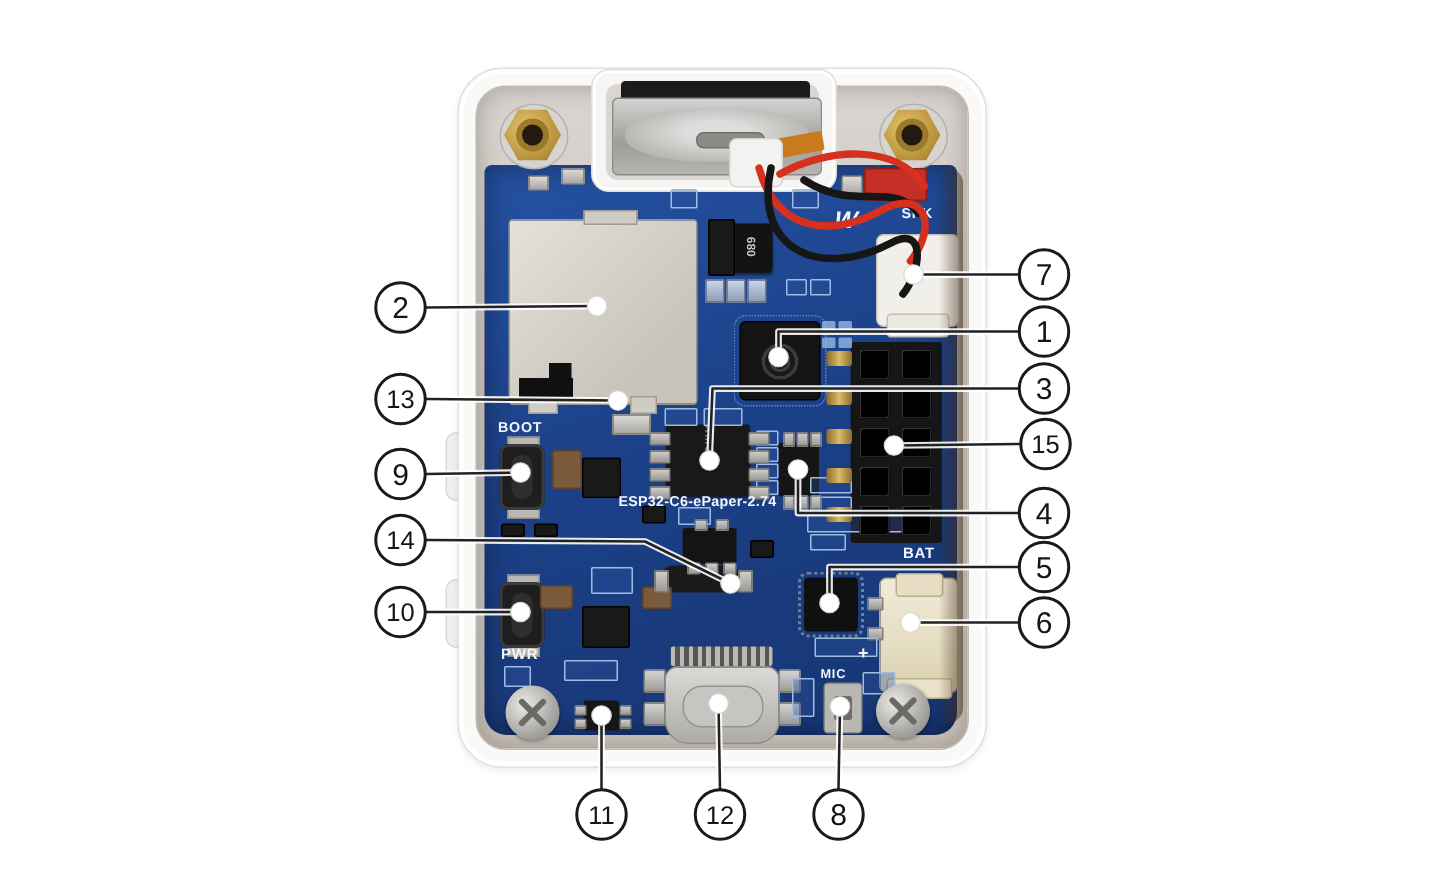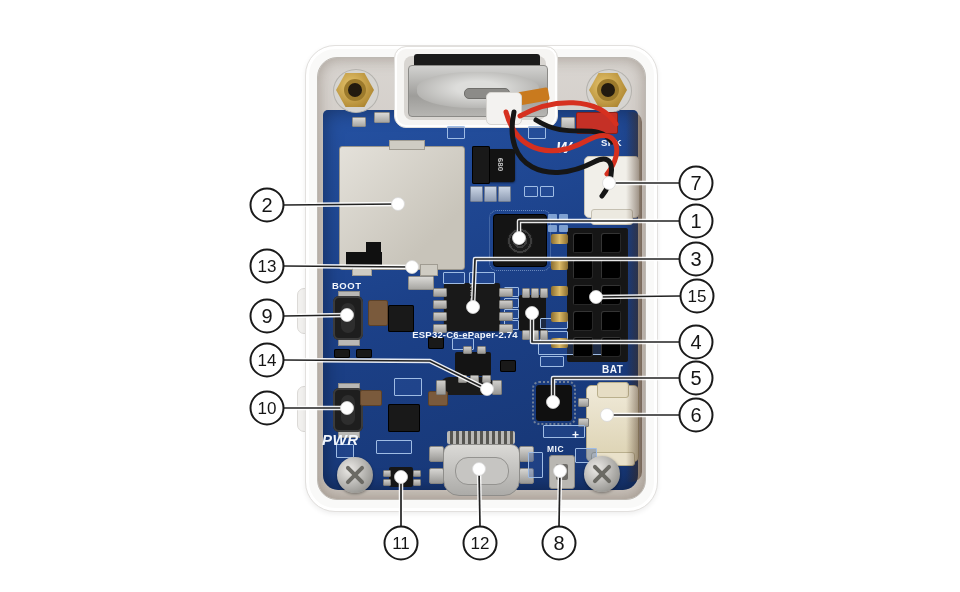--- a/index.html
+++ b/index.html
@@ -97,21 +97,21 @@
   .ic11{position:absolute;left:389px;top:467px;width:24px;height:20px;background:#161616;border-radius:2px;z-index:20;}
   .sot14{position:absolute;left:455px;top:352px;width:36px;height:24px;background:#141414;border-radius:2px;z-index:20;}
   .diode14{position:absolute;left:440px;top:377px;width:54px;height:18px;background:#1a1a1a;border-radius:9px;z-index:20;}
   .inductor{position:absolute;left:487px;top:149px;width:28px;height:33px;background:#131313;border-radius:3px;z-index:20;box-shadow:0 1px 2px rgba(0,0,0,.5);}
   .inductor span{position:absolute;left:7px;top:11px;color:#c4c4c4;font-size:8px;font-weight:bold;transform:rotate(90deg);}
 
   
   .silk{position:absolute;color:#f2f6fc;font-weight:bold;z-index:25;letter-spacing:.5px;}
   .silk-title{left:406px;top:329px;width:118px;text-align:center;font-size:9.5px;letter-spacing:.2px;}
   .lbl-boot{left:332px;top:280px;font-size:9.5px;}
-  .lbl-pwr{left:322px;top:431px;font-size:15px;font-style:italic;}
+  .lbl-pwr{left:334px;top:431px;font-size:10px;}
   .lbl-spk{left:601px;top:137px;font-size:9.5px;}
   .lbl-bat{left:602px;top:364px;font-size:10px;}
   .lbl-mic{left:547px;top:444px;font-size:8.5px;}
   .lbl-plus{left:572px;top:428px;font-size:12px;}
   .logo-w{left:556px;top:139px;font-size:16px;font-style:italic;transform:skewX(-8deg);}
 
   
   .d{position:absolute;z-index:22;}
   .d.silk-box{border:1px solid #9fbce4;background:rgba(47,84,158,.35);border-radius:1px;}
   .d.silver{background:linear-gradient(180deg,#dad9d6,#a8a7a3);border:1px solid #8e8d89;border-radius:1px;}

